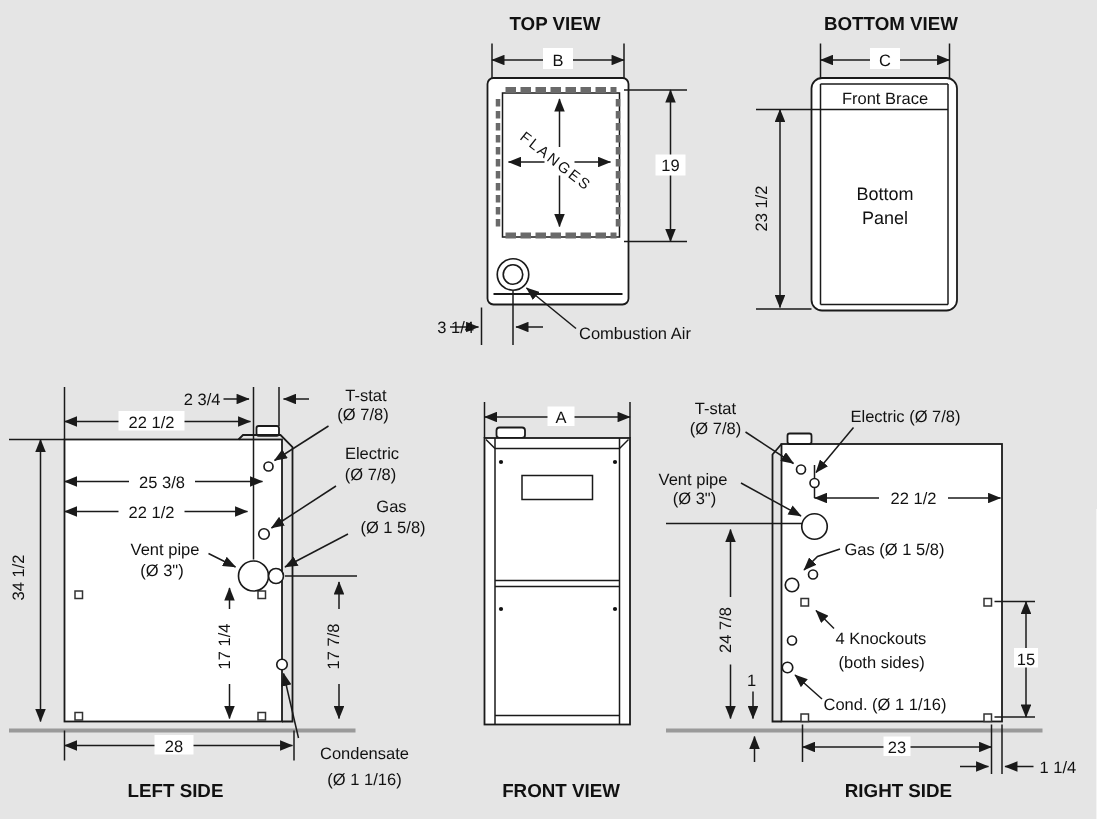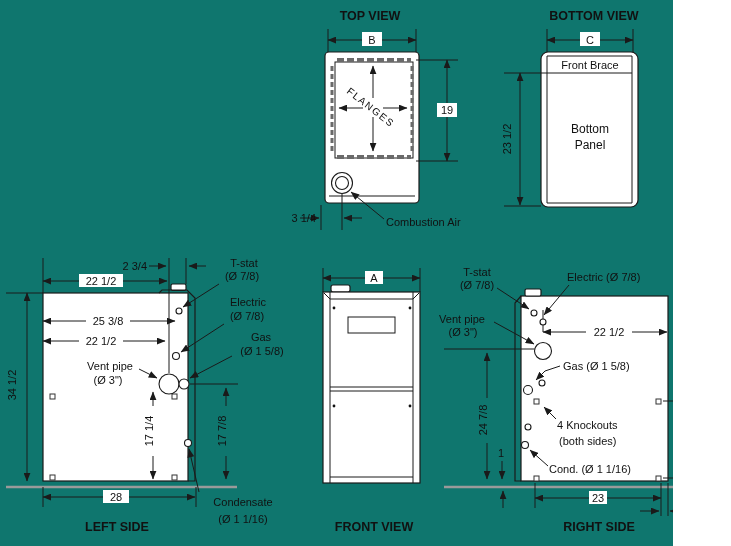--- a/index.html
+++ b/index.html
@@ -1,16 +1,16 @@
 <!DOCTYPE html>
 <html><head>
 <meta charset="utf-8">
 <style>
   html,body{margin:0;padding:0;background:#fff;}
-  .stage{position:relative;width:673px;height:546px;background:#0f766e;overflow:hidden;
+  .stage{position:relative;width:731px;height:546px;background:#e5e5e5;overflow:hidden;
          font-family:"Liberation Sans",sans-serif;}
   svg{position:absolute;left:0;top:0;}
   text{fill:#111;font-family:"Liberation Sans",sans-serif;font-size:11px;}
   .title{font-weight:bold;font-size:12.5px;}
   .ln{stroke:#1a1a1a;stroke-width:1.2;fill:none;}
   .thin{stroke:#1a1a1a;stroke-width:1;fill:none;}
   .dim{stroke:#1a1a1a;stroke-width:1;fill:none;}
   .whitefill{fill:#fff;stroke:#1a1a1a;stroke-width:1.2;}
   .hole{fill:#fff;stroke:#1a1a1a;stroke-width:1.1;}
   .bg{fill:#fff;stroke:none;}

